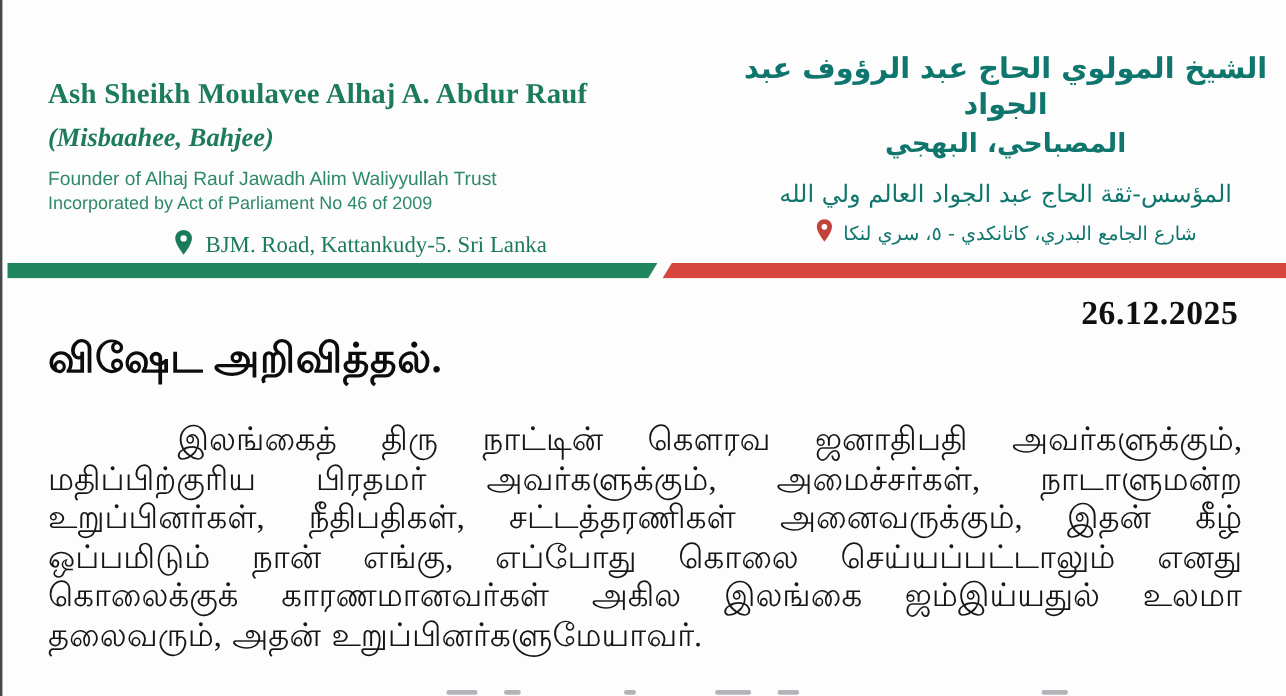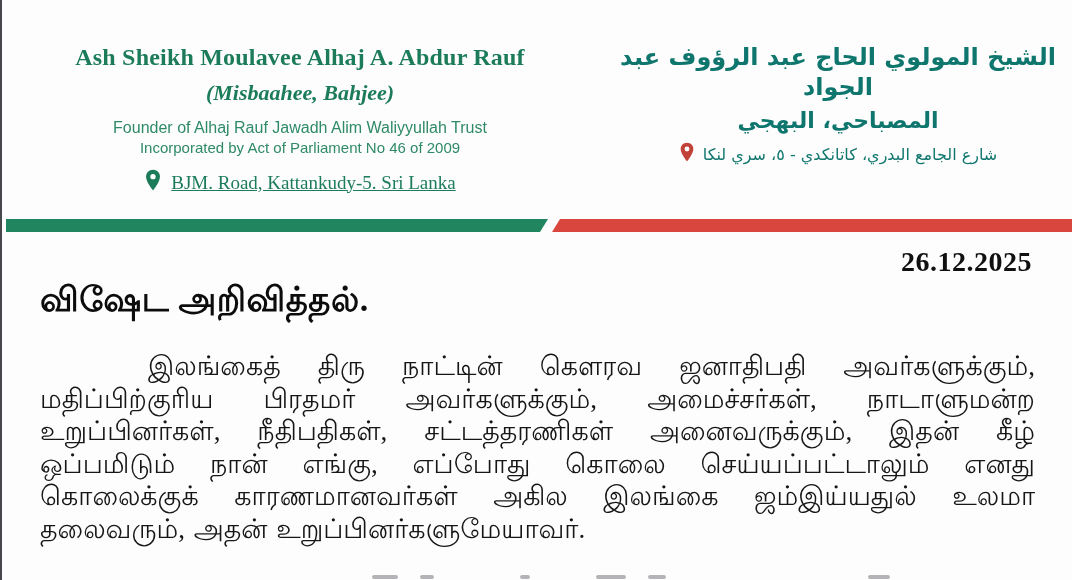--- a/index.html
+++ b/index.html
@@ -11,30 +11,30 @@
     overflow: hidden;
     font-family: "Liberation Serif", serif;
   }
   .scan-edge {
     position: absolute; left: 0; top: 0;
     width: 2px; height: 580px;
     background: #48484c;
   }
   
   .lh-en {
-    position: absolute; left: 40px; top: 44px; width: 520px;
-    text-align: center; color: #1c7c5a;
+    position: absolute; left: 40px; top: 66px; width: 520px;
+    color: #1c7c5a;
   }
   .en-name  { font: bold 24px "Liberation Serif", serif; letter-spacing: 0.2px; }
   .en-alias { font: italic bold 22px "Liberation Serif", serif; margin-top: 9px; }
   .en-founder { font: 16px "Liberation Sans", sans-serif; color: #2e8a67; margin-top: 13px; }
   .en-incorp  { font: 15px "Liberation Sans", sans-serif; color: #2e8a67; margin-top: 2px; }
   .en-address {
     margin-top: 13px; display: flex; align-items: center; justify-content: center;
-    gap: 9px; font: 19px "Liberation Serif", serif; color: #1c7c5a; text-decoration: underline;
+    gap: 9px; font: 19px "Liberation Serif", serif; color: #1c7c5a;
   }
   
   .lh-ar {
     position: absolute; left: 618px; top: 42px; width: 440px;
     text-align: center; color: #0f766e;
     font-family: "DejaVu Sans", sans-serif;
   }
   .ar-name   { font-size: 24px; font-weight: bold; line-height: 1.25; direction: rtl; }
   .ar-alias  { font-size: 22px; font-weight: bold; margin-top: 6px; direction: rtl; }
   .ar-founder{ font-size: 20px; margin-top: 16px; direction: rtl; }
@@ -95,20 +95,21 @@
           <circle cx="12" cy="10.5" r="3.6" fill="#ffffff"></circle>
         </svg>
       </span>
       <span>BJM. Road, Kattankudy-5. Sri Lanka</span>
     </div>
   </header>
 
   <header class="lh-ar">
     <div class="ar-name">الشيخ المولوي الحاج عبد الرؤوف عبد الجواد</div>
     <div class="ar-alias">المصباحي، البهجي</div>
+    <div class="ar-founder">المؤسس-ثقة الحاج عبد الجواد العالم ولي الله</div>
     <div class="ar-address">
       <span class="pin-icon">
         <svg width="16" height="20" viewBox="0 0 24 30">
           <path d="M12 1C6.5 1 2.5 5.2 2.5 10.4 2.5 17.6 12 29 12 29s9.5-11.4 9.5-18.6C21.5 5.2 17.5 1 12 1z" fill="#c2423a"></path>
           <circle cx="12" cy="10.5" r="3.6" fill="#ffffff"></circle>
         </svg>
       </span>
       <span dir="rtl">شارع الجامع البدري، كاتانكدي - ٥، سري لنكا</span>
     </div>
   </header>

